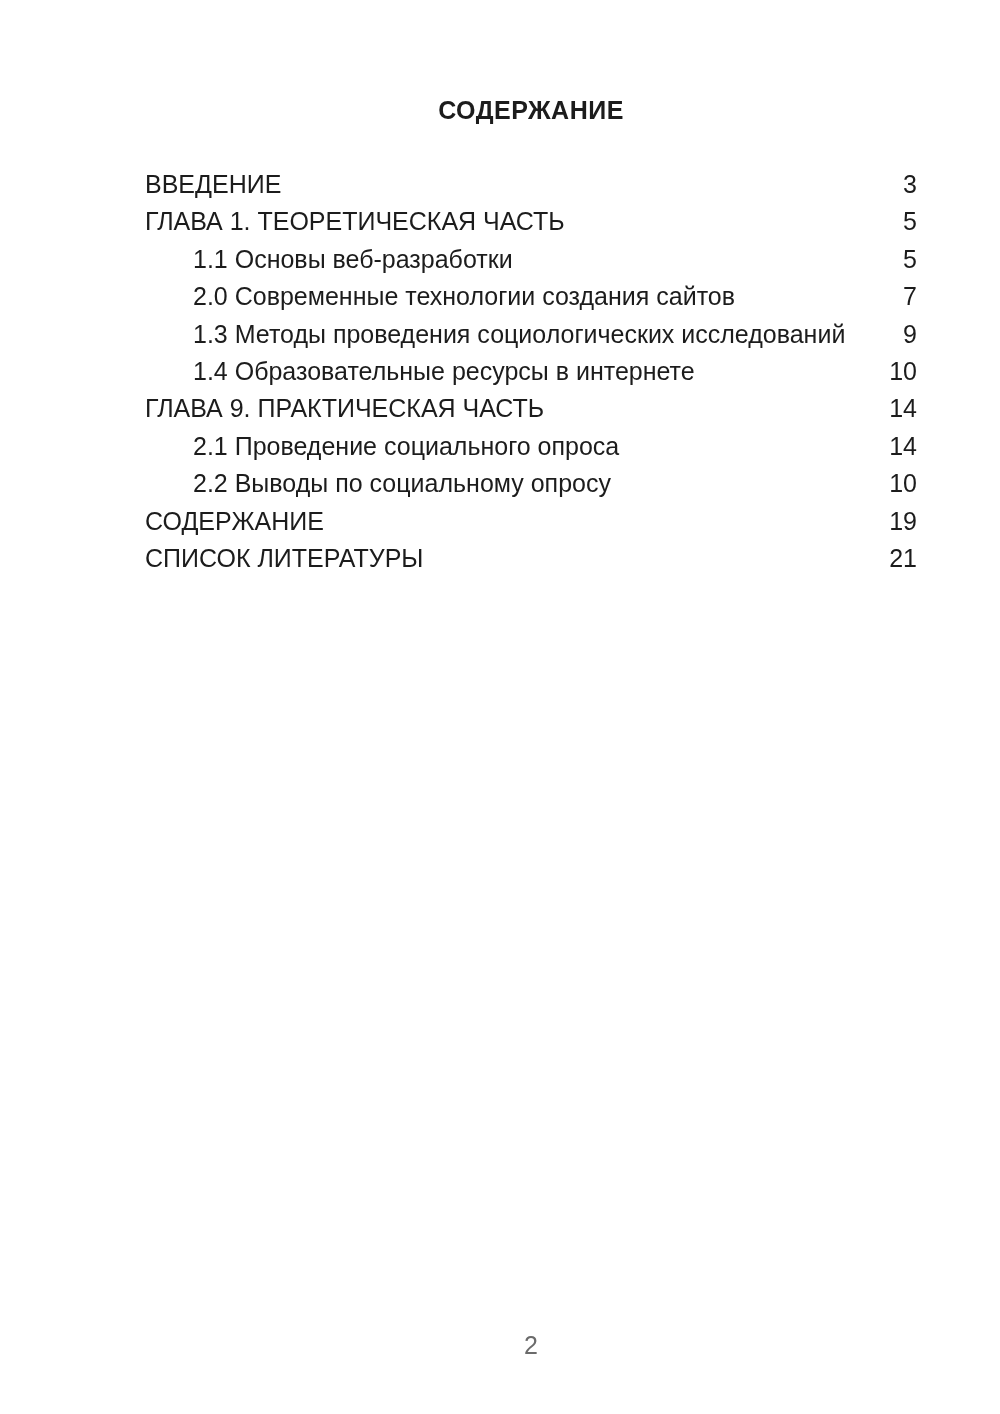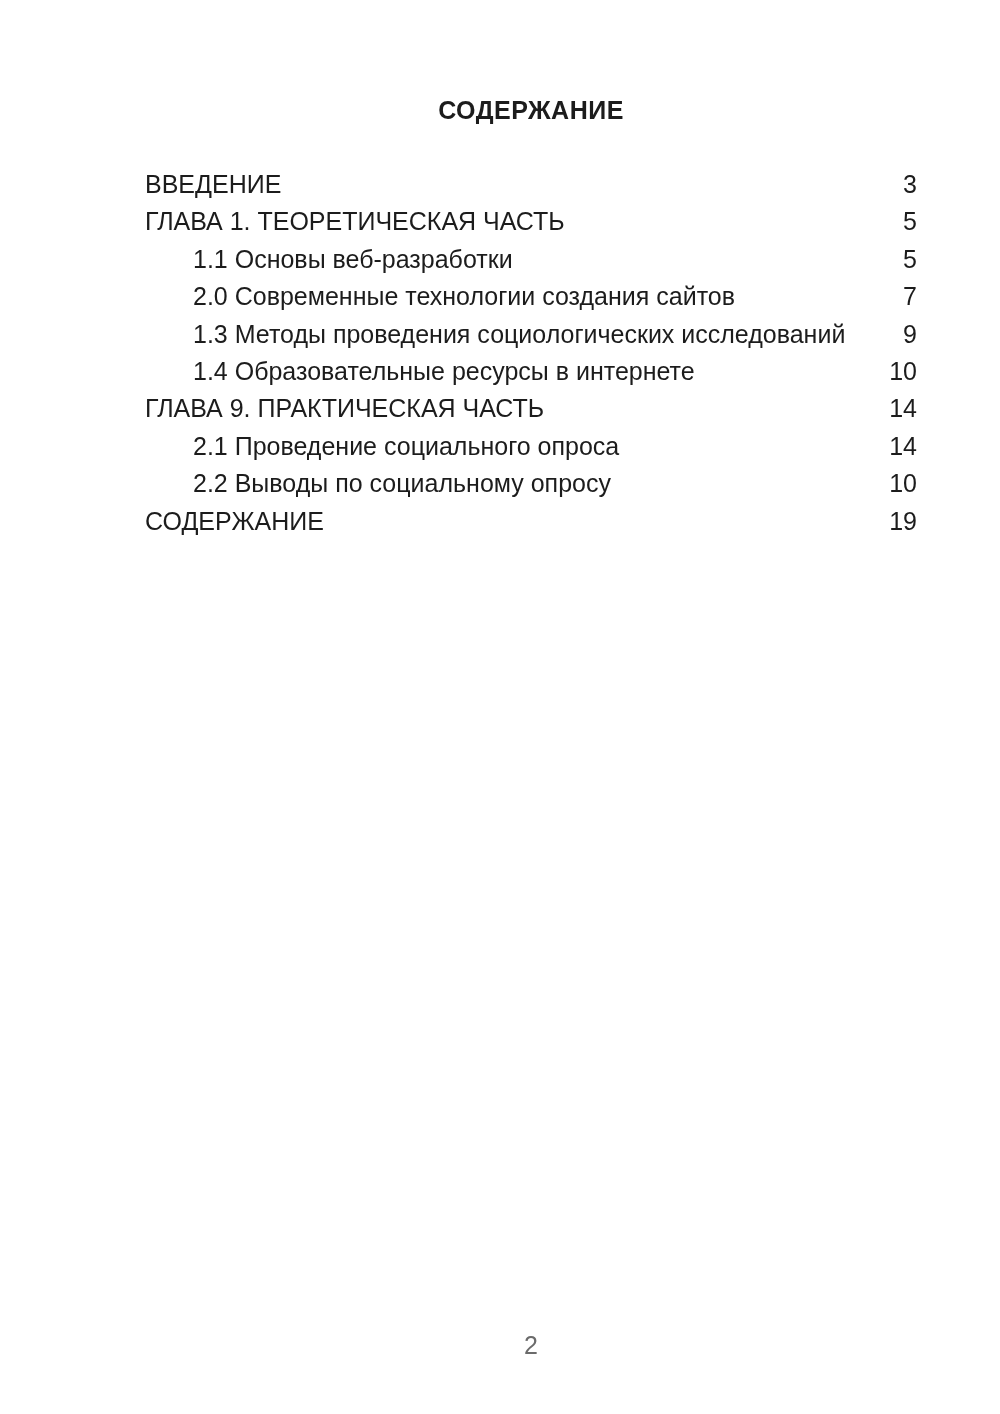--- a/index.html
+++ b/index.html
@@ -105,16 +105,20 @@
         <span class="toc-page">14</span>
       </div>
       <div class="toc-row level-1">
         <span class="toc-label">2.2 Выводы по социальному опросу</span>
         <span class="toc-page">10</span>
       </div>
       <div class="toc-row level-0">
         <span class="toc-label">СОДЕРЖАНИЕ</span>
         <span class="toc-page">19</span>
       </div>
+      <div class="toc-row level-0">
+        <span class="toc-label">СПИСОК ЛИТЕРАТУРЫ</span>
+        <span class="toc-page">21</span>
+      </div>
     </div>
 
   <div class="footer-page-number">2</div>
 </div>
 
 </body></html>

